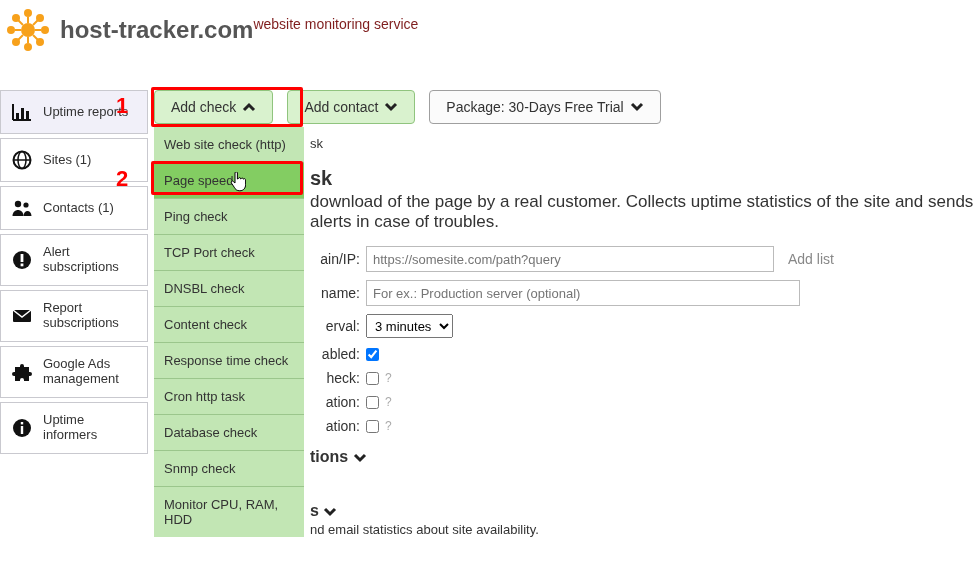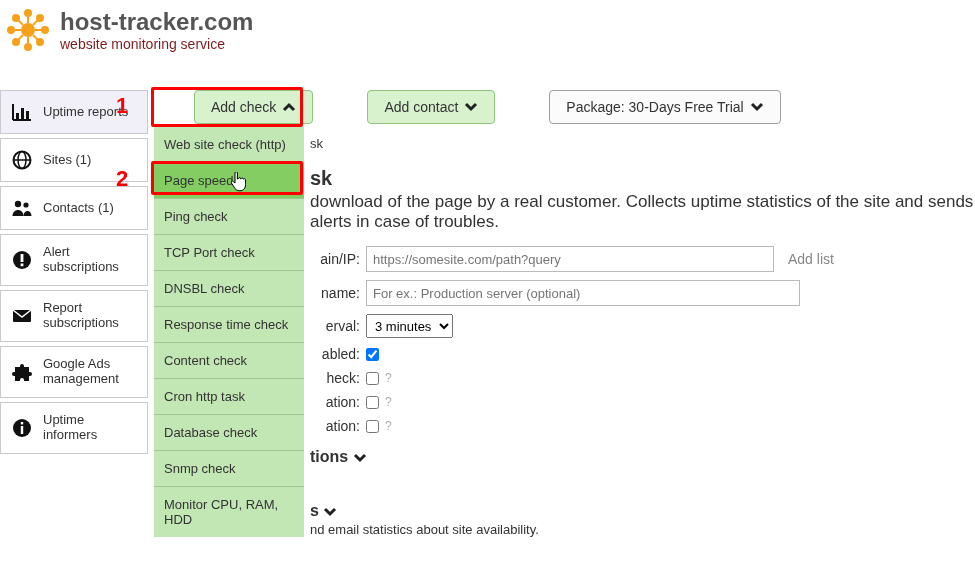--- a/index.html
+++ b/index.html
@@ -1,30 +1,30 @@
 <!DOCTYPE html>
 <html><head>
   <meta charset="utf-8">
   <style>
     * {margin:0; padding:0; box-sizing:border-box;}
     body {font-family:Arial,Helvetica,sans-serif; font-size:14px; background:#fff; color:#333; width:975px;}
     .header {padding:6px 0 8px 4px; display:flex; align-items:center;}
     .logo-img {width:48px; height:48px; flex-shrink:0; margin-right:8px;}
-    .logo-txt {display:flex; flex-direction:column;}
+    .logo-txt {display:flex; flex-direction:row;}
     .logo-txt .main {font-size:24px; font-weight:bold; color:#555;}
     .logo-txt .sub {font-size:14px; color:#7f1d1d;}
     .layout {display:flex; margin-top:28px;}
     .sidebar {width:148px; flex-shrink:0;}
     .sidebar-item {display:flex; align-items:center; padding:10px 10px; border:1px solid #c9c9cf; margin-bottom:4px; cursor:pointer; background:#fff; font-size:13px; color:#333;}
     .sidebar-item .icon {width:22px; height:22px; margin-right:10px; flex-shrink:0;}
     .sidebar-item.active {background:#f1f0f9;}
     .sidebar-item .label {line-height:1.15;}
     .maincol {flex:1; position:relative; padding-left:6px;}
     .toolbar {display:flex; gap:14px; align-items:center;}
-    .btn {display:flex; align-items:center; gap:6px; padding:8px 16px; border:1px solid #9f9f9f; border-radius:4px; background:#fbfbfb; cursor:pointer; font-size:14px;margin-left:40px;}
+    .btn {display:flex; align-items:center; gap:6px; padding:8px 16px; border:1px solid #9f9f9f; border-radius:4px; background:#fbfbfb; cursor:pointer; font-size:14px;}
     .btn.green {background:#d9f2ce; border-color:#90c47e;}
     .arrow-up, .arrow-down {font-weight:bold;}
     .red-annot {position:absolute; color:#f00; font-weight:bold; font-size:22px; z-index:100;}
     .red-box {position:absolute; border:3px solid #f00; z-index:99; border-radius:2px;}
     .dropdown {position:absolute; left:6px; top:37px; width:150px; z-index:50;}
     .dropdown-item {padding:10px 10px; background:#c2e6b4; border-bottom:1px solid #9bc68c; font-size:13px; cursor:pointer;}
     .dropdown-item.hover {background:#83cd62;}
     .cursor-hand {position:absolute; z-index:200; pointer-events:none;}
     .content-behind {position:relative; margin-left:150px; padding-left:6px; padding-top:12px;}
     .content-behind h2 {font-size:20px; font-weight:bold; margin:16px 0 2px;}
@@ -189,22 +189,22 @@
         </span>
       </div>
     </div>
 
     <div class="dropdown">
       <div class="dropdown-item">Web site check (http)</div>
       <div class="dropdown-item hover">Page speed</div>
       <div class="dropdown-item">Ping check</div>
       <div class="dropdown-item">TCP Port check</div>
       <div class="dropdown-item">DNSBL check</div>
+      <div class="dropdown-item">Content check</div>
       <div class="dropdown-item">Response time check</div>
-      <div class="dropdown-item">Content check</div>
       <div class="dropdown-item">Cron http task</div>
       <div class="dropdown-item">Database check</div>
       <div class="dropdown-item">Snmp check</div>
       <div class="dropdown-item">Monitor CPU, RAM, HDD</div>
       <div class="dropdown-item">Domain expiration</div>
     </div>
 
     <div class="cursor-hand" style="left:82px; top:82px;">
       <svg width="16" height="20" viewBox="0 0 16 20">
           <path d="M5 1a1.2 1.2 0 012.4 0v6l1.2-.6a1 1 0 012 .5l.8-.4a1 1 0 011.8.6l.8-.2a1 1 0 011.6.9v5c0 3-2 6-5.8 6-3 0-4.5-1.5-5.6-3.6L1.4 11a1.2 1.2 0 012-1.4L5 11z" fill="#fff" stroke="#000" stroke-width="1"></path>

